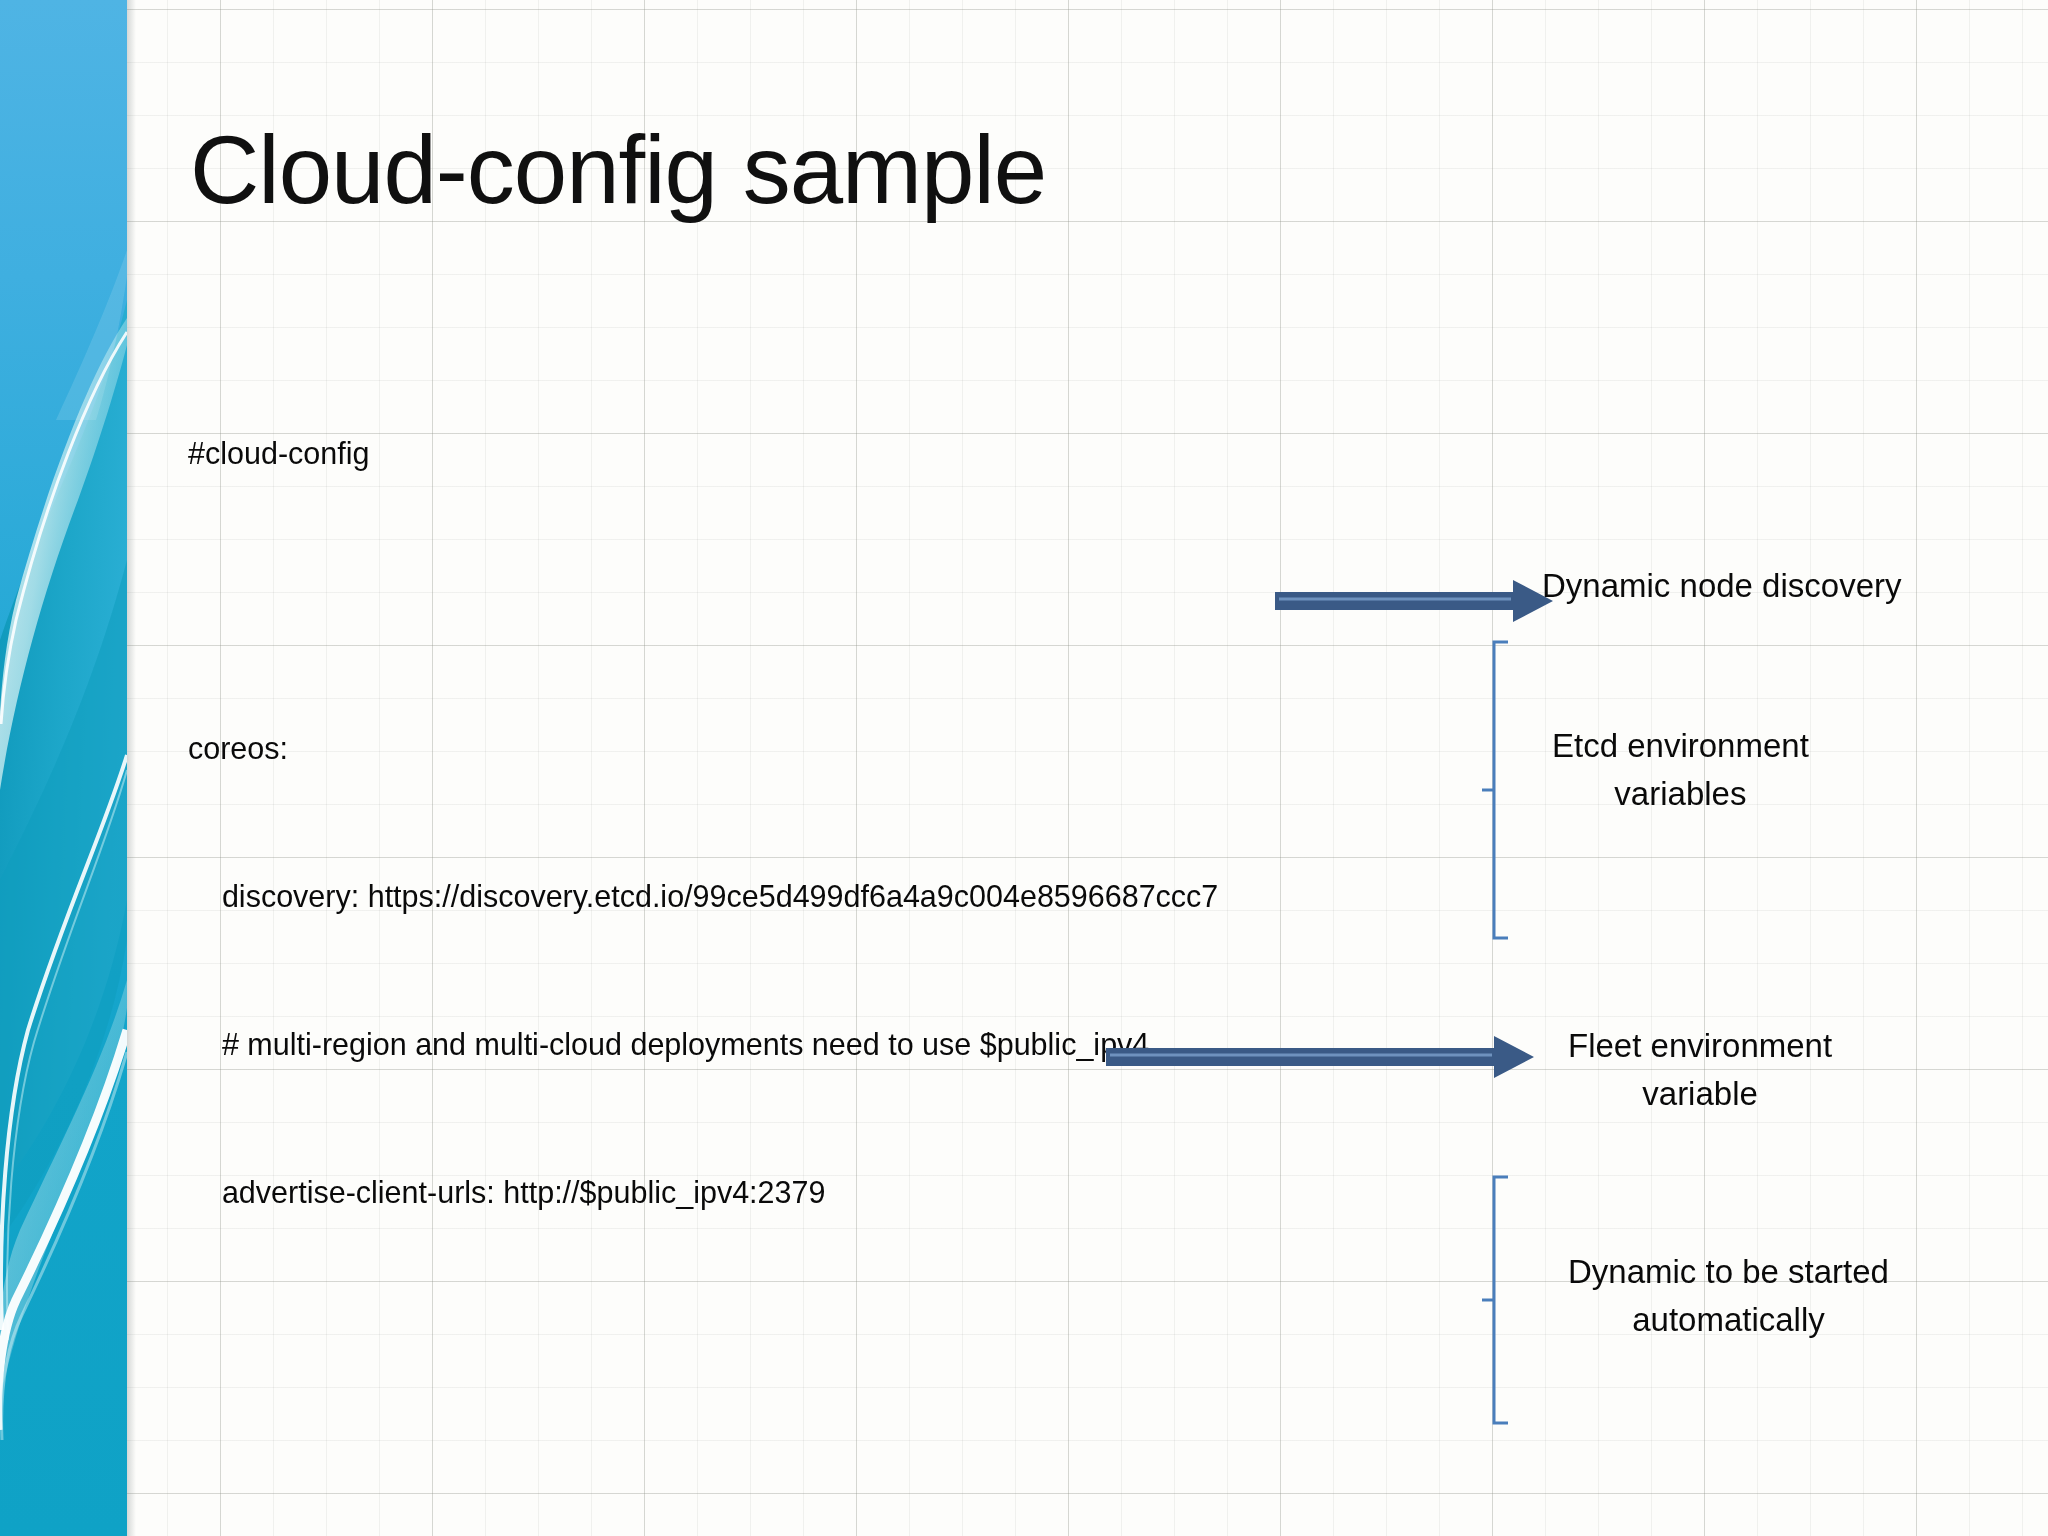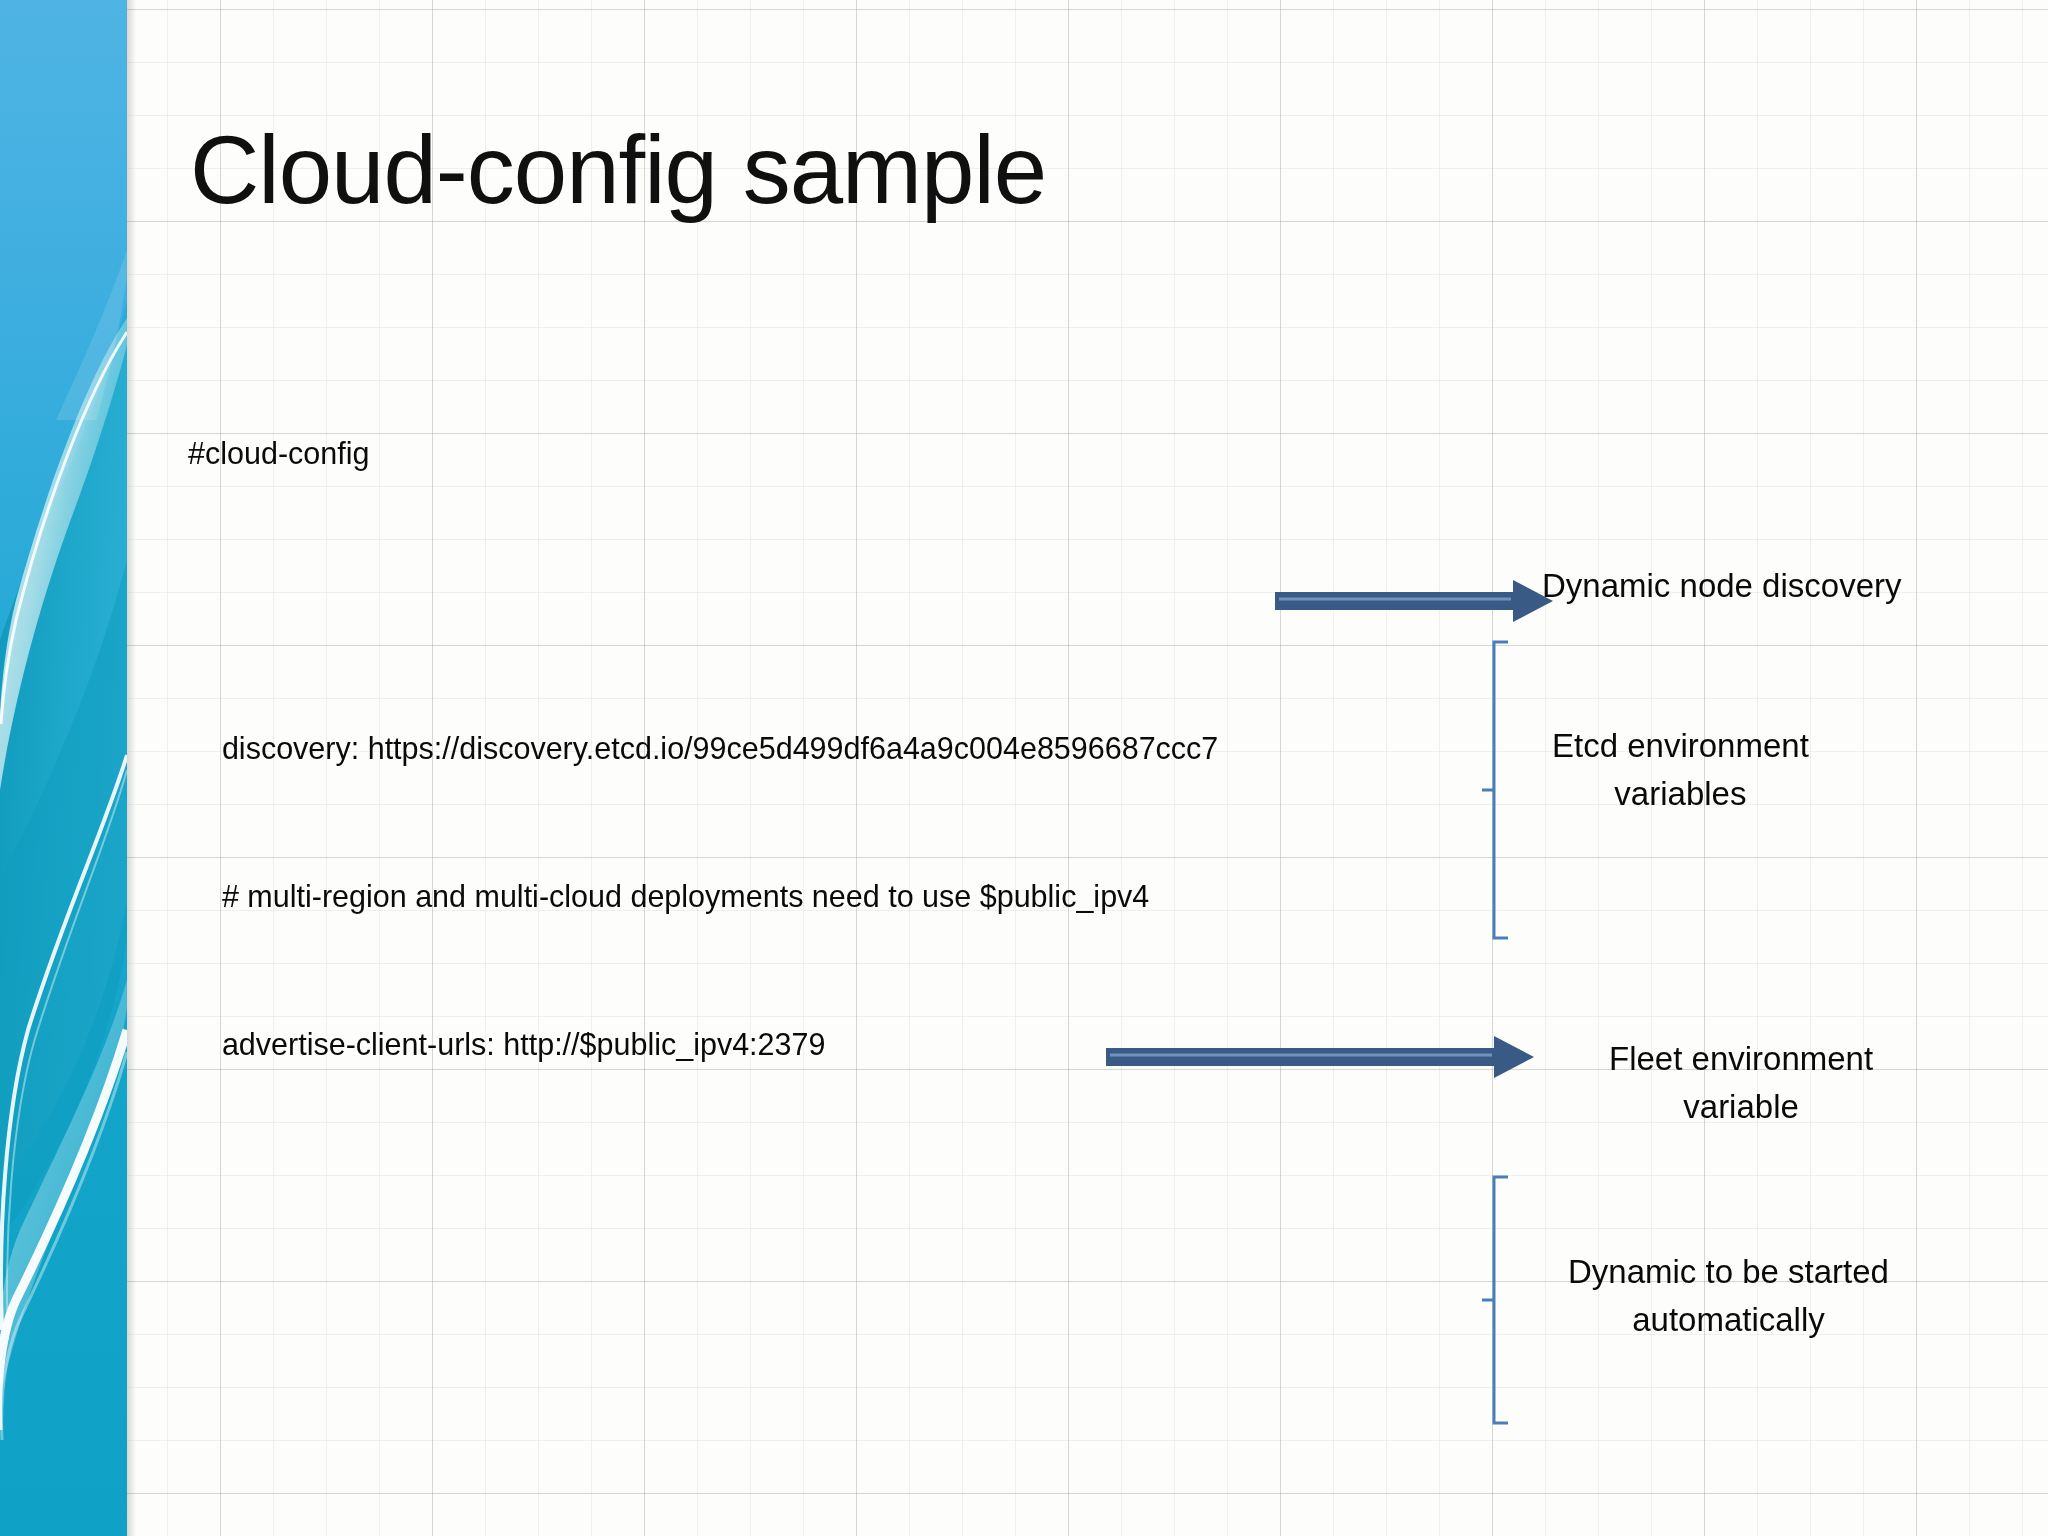--- a/index.html
+++ b/index.html
@@ -78,21 +78,21 @@
   .anno {
     position: absolute;
     font-size: 33px;
     line-height: 48px;
     color: #0a0a0a;
     white-space: pre-line;
     text-align: center;
   }
   #anno-discovery { left: 1542px; top: 562px; }
   #anno-etcd      { left: 1552px; top: 722px; }
-  #anno-fleet     { left: 1609px; top: 1022px; margin-top: 13px; }
+  #anno-fleet     { left: 1568px; top: 1022px; }
   #anno-services  { left: 1568px; top: 1248px; }
 
   
   .arrow { position: absolute; }
 
   
   .bracket { position: absolute; }
 </style>
 </head>
 <body>
@@ -139,20 +139,21 @@
       <path d="M127,250 C110,300 84,360 56,420 L96,420 C112,370 122,310 127,276 Z" fill="#ffffff" opacity="0.12"></path>
     </svg>
   </div>
   <div id="sidebar-edge"></div>
 
   <div id="title">Cloud-config sample</div>
 
   <div id="code">
     <div class="line">#cloud-config</div>
     <div class="blank"></div>
+    <div class="line">coreos:</div>
     <div class="line">    discovery: https://discovery.etcd.io/99ce5d499df6a4a9c004e8596687ccc7</div>
     <div class="line">    # multi-region and multi-cloud deployments need to use $public_ipv4</div>
     <div class="line">    advertise-client-urls: http://$public_ipv4:2379</div>
     
     
     
     
     
     
     

